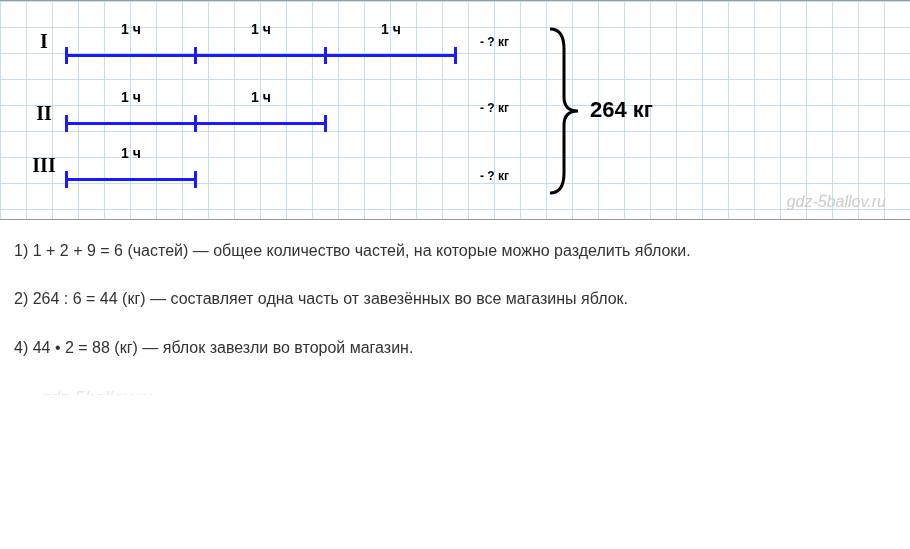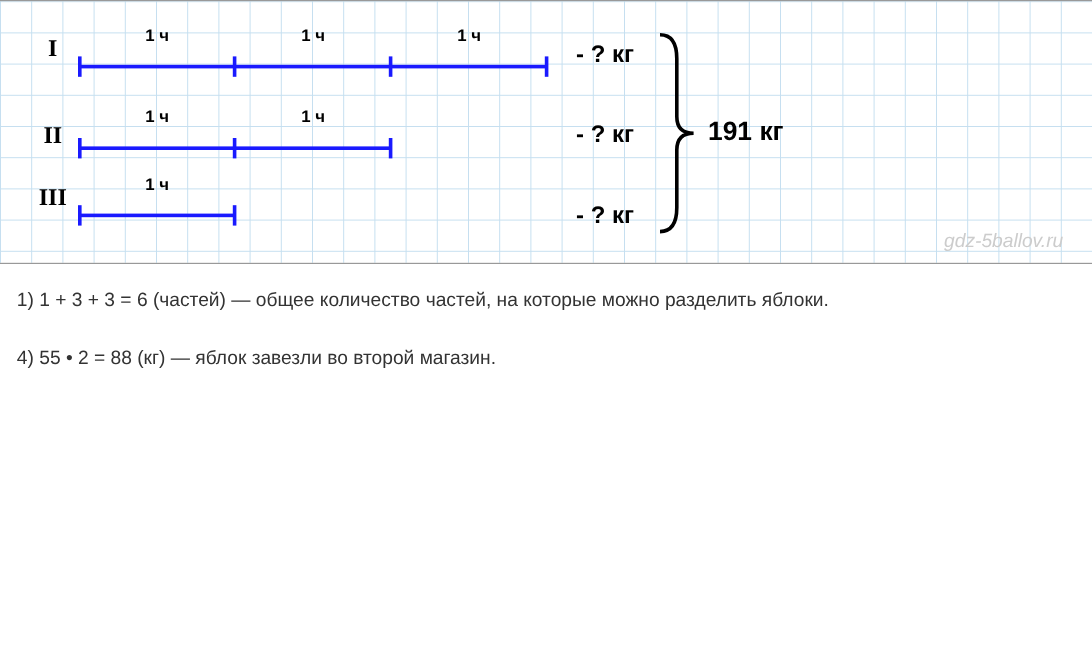--- a/index.html
+++ b/index.html
@@ -77,21 +77,21 @@
       left: 0;
       right: 0;
       text-align: center;
       font-weight: bold;
       font-size: 14px;
       color: #000;
     }
     .question {
       position: absolute;
       font-weight: bold;
-      font-size: 20px;
+      font-size: 12px;
       color: #000;
       left: 480px;
     }
     .q1 { top: 34px; }
     .q2 { top: 100px; }
     .q3 { top: 168px; }
     .brace {
       position: absolute;
       left: 548px;
       top: 24px;
@@ -197,24 +197,25 @@
   <div class="question q1">- ? кг</div>
   <div class="question q2">- ? кг</div>
   <div class="question q3">- ? кг</div>
 
   <div class="brace">
     <svg viewBox="0 0 34 172" preserveAspectRatio="none">
       <path d="M 2 4 Q 16 4 16 24 L 16 72 Q 16 86 30 86 Q 16 86 16 100 L 16 148 Q 16 168 2 168" fill="none" stroke="#000" stroke-width="3"></path>
     </svg>
   </div>
 
-  <div class="total">191 кг</div>
+  <div class="total">264 кг</div>
 
   <div class="watermark-diag">gdz-5ballov.ru</div>
 </div>
 
 <div class="solution">
   <div class="watermark-bg" style="left:40px; top:168px;">gdz-5ballov.ru</div>
   <div class="watermark-bg" style="right:30px; top:220px;">gdz-5ballov.ru</div>
 
-  <div class="step">1) 1 + 3 + 3 = 6 (частей) — общее количество частей, на которые можно разделить яблоки.</div>
-  <div class="step">4) 55 • 2 = 88 (кг) — яблок завезли во второй магазин.</div>
+  <div class="step">1) 1 + 2 + 9 = 6 (частей) — общее количество частей, на которые можно разделить яблоки.</div>
+  <div class="step">2) 264 : 6 = 44 (кг) — составляет одна часть от завезённых во все магазины яблок.</div>
+  <div class="step">4) 44 • 2 = 88 (кг) — яблок завезли во второй магазин.</div>
 </div>
 
 </body></html>

